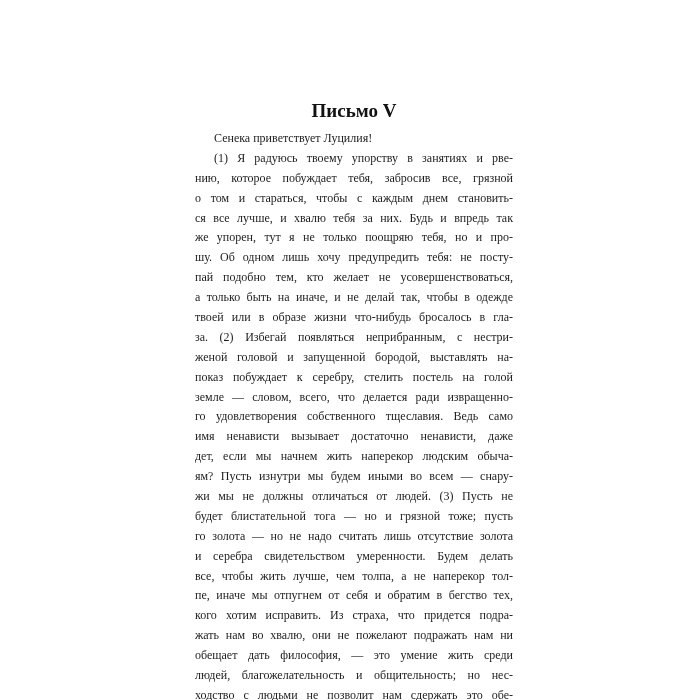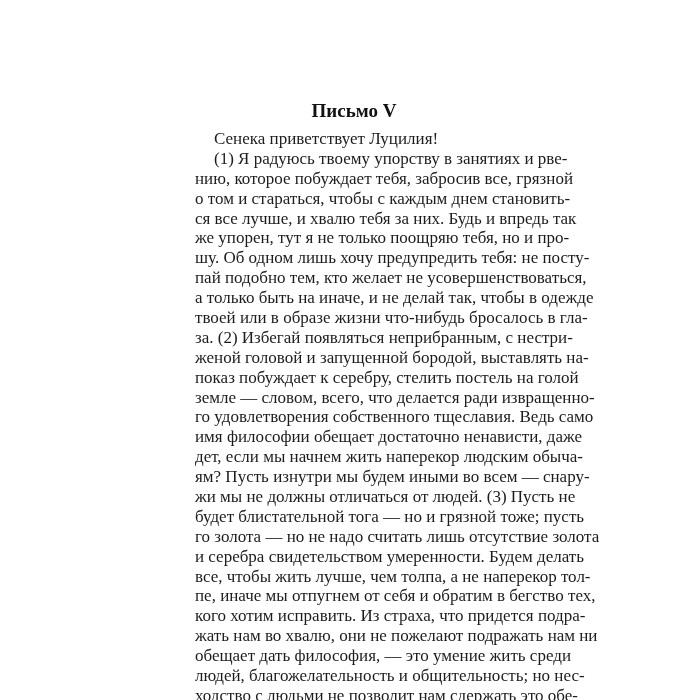--- a/index.html
+++ b/index.html
@@ -38,21 +38,21 @@
     .body-text {
       position: absolute;
       left: 0;
       top: 83px;
       width: 318px;
     }
     .line {
       display: block;
       height: 19.9px;
       line-height: 19.9px;
-      font-size: 17px;
+      font-size: 12px;
       white-space: nowrap;
       text-align: justify;
       text-align-last: justify;
       color: #1c1c1c;
     }
     .line.indent {
       padding-left: 19px;
     }
     .line.greeting {
       text-align: left;
@@ -88,21 +88,21 @@
       <span class="line">же упорен, тут я не только поощряю тебя, но и про-</span>
       <span class="line">шу. Об одном лишь хочу предупредить тебя: не посту-</span>
       <span class="line">пай подобно тем, кто желает не усовершенствоваться,</span>
       <span class="line">а только быть на иначе, и не делай так, чтобы в одежде</span>
       <span class="line">твоей или в образе жизни что-нибудь бросалось в гла-</span>
       <span class="line">за. (2) Избегай появляться неприбранным, с нестри-</span>
       <span class="line">женой головой и запущенной бородой, выставлять на-</span>
       <span class="line">показ побуждает к серебру, стелить постель на голой</span>
       <span class="line">земле — словом, всего, что делается ради извращенно-</span>
       <span class="line">го удовлетворения собственного тщеславия. Ведь само</span>
-      <span class="line">имя философии обещает достаточно ненависти, даже</span>
+      <span class="line">имя ненависти вызывает достаточно ненависти, даже</span>
       <span class="line">дет, если мы начнем жить наперекор людским обыча-</span>
       <span class="line">ям? Пусть изнутри мы будем иными во всем — снару-</span>
       <span class="line">жи мы не должны отличаться от людей. (3) Пусть не</span>
       <span class="line">будет блистательной тога — но и грязной тоже; пусть</span>
       <span class="line">го золота — но не надо считать лишь отсутствие золота</span>
       <span class="line">и серебра свидетельством умеренности. Будем делать</span>
       <span class="line">все, чтобы жить лучше, чем толпа, а не наперекор тол-</span>
       <span class="line">пе, иначе мы отпугнем от себя и обратим в бегство тех,</span>
       <span class="line">кого хотим исправить. Из страха, что придется подра-</span>
       <span class="line">жать нам во хвалю, они не пожелают подражать нам ни</span>

